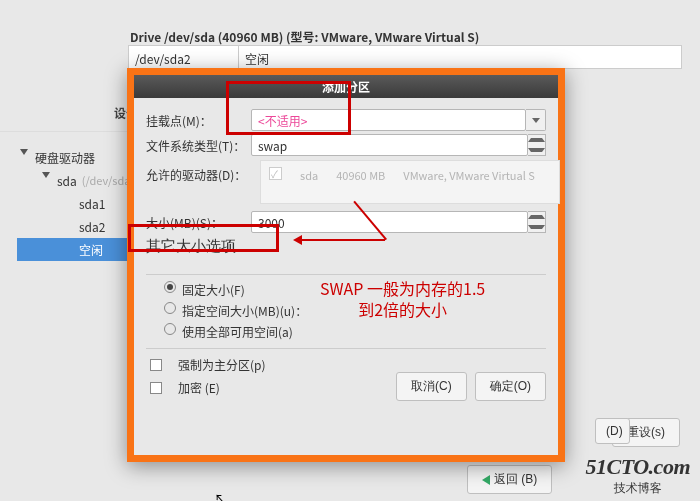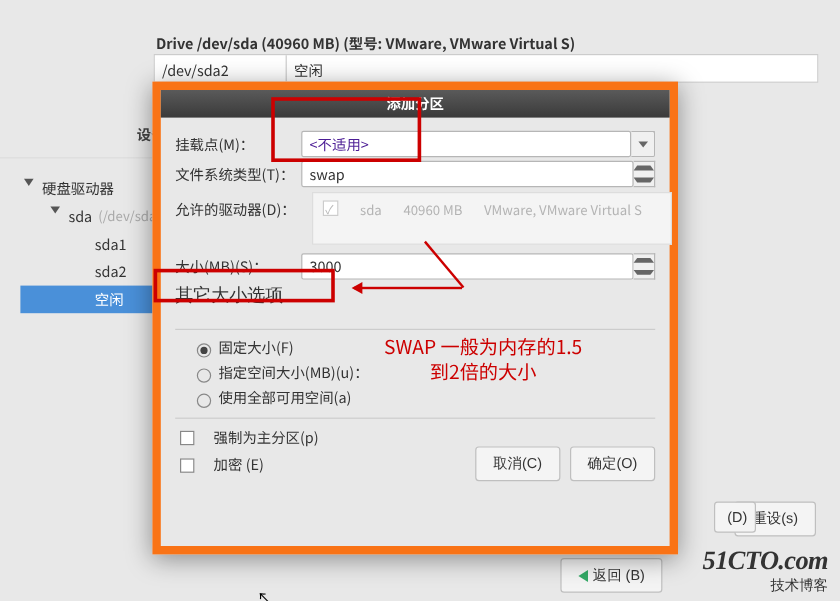--- a/index.html
+++ b/index.html
@@ -80,21 +80,21 @@
 
   .drive-list {
     margin: 4px 0 4px 114px; width: 300px; height: 44px;
     background: #f4f4f4; border: 1px solid #ddd; padding: 6px 8px;
     color: #b4b4b4; font-size: 11px; display:flex; gap: 18px; align-items:flex-start;
   }
   .drive-list .chk { width:13px;height:13px;border:1px solid #ccc; background:#fff; position:relative; }
   .drive-list .chk::after { content:"✓"; color:#bbb; font-size:10px; position:absolute; left:1px; top:-2px; }
 
   .section-label { font-size: 15px; margin: 4px 0 18px; font-family: Liberation Mono, monospace; }
-  .radio-row { display:flex; align-items:flex-end; gap:6px; padding: 2px 0 2px 18px; font-size: 12px; }
+  .radio-row { display:flex; align-items:flex-start; gap:6px; padding: 2px 0 2px 18px; font-size: 12px; }
   .radio { width:12px;height:12px;border:1px solid #888;border-radius:50%;display:inline-flex;align-items:center;justify-content:center; }
   .radio.on::after { content:""; width:6px;height:6px;border-radius:50%;background:#444; }
   .check-row { display:flex; align-items:center; gap:16px; padding: 3px 0 3px 4px; font-size: 12px; }
   .checkbox { width:12px;height:12px;border:1px solid #888;background:#fff; }
 
   .dialog-buttons { position:absolute; right: 12px; bottom: 8px; display:flex; gap:8px; }
 
   .redbox { position:absolute; border: 3px solid #c00; pointer-events:none; }
   .red1 { left:226px; top:81px; width:125px; height:54px; }
   .red2 { left:128px; top:224px; width:151px; height:28px; }
@@ -109,21 +109,21 @@
   .anno-arrow::after {
     content:""; position:absolute; right:-2px; top:-50px; width:2px; height:50px; background:#c00;
     transform: rotate(-40deg); transform-origin: bottom right;
   }
   .anno-text {
     position:absolute; left: 320px; top: 278px; color:#c00; font-size:16px; text-align:center; line-height:1.3;
     pointer-events:none;
   }
 
   .watermark {
-    position:absolute; right: 10px; bottom: 4px; text-align:right;
+    position:absolute; right: 10px; bottom: 4px; text-align:center;
     font-family: Georgia, serif; color:#333; pointer-events:none;
   }
   .watermark .big { font-size: 22px; font-weight:bold; font-style:italic; letter-spacing:-0.5px; }
   .watermark .sub { font-size: 12px; }
 
   .partial-btn {
     position:absolute; left:595px; top:418px; background:#f4f4f4; border:1px solid #bfbfbf;
     border-radius:3px; padding:5px 6px 5px 10px; font-size:12px; color:#333;
   }
   .cursor { position:absolute; left: 214px; top: 489px; font-size:14px; color:#000; }
@@ -171,21 +171,21 @@
   <span class="arrow-left"></span>
   <span>返回 (B)</span>
 </button>
 
 <div class="dialog">
   <div class="dialog-title">添加分区</div>
   <div class="dialog-body">
     <div class="row">
       <span class="row-label">挂载点(M)：</span>
       <div class="field-input combo">
-        <span style="color:#4c1d95">&lt;不适用&gt;</span>
+        <span style="color:#ec4899">&lt;不适用&gt;</span>
       </div>
       <div class="combo-btn">
           <span class="chev"></span>
         </div>
     </div>
     <div class="row">
       <span class="row-label">文件系统类型(T)：</span>
       <div class="field-input combo">
         <span style="color:#333">swap</span>
       </div>

